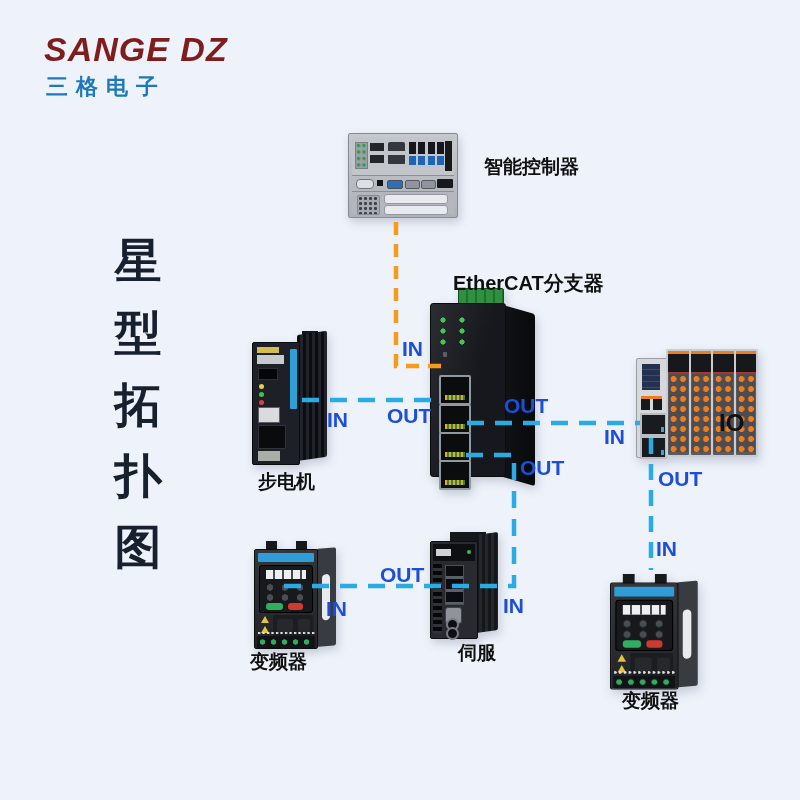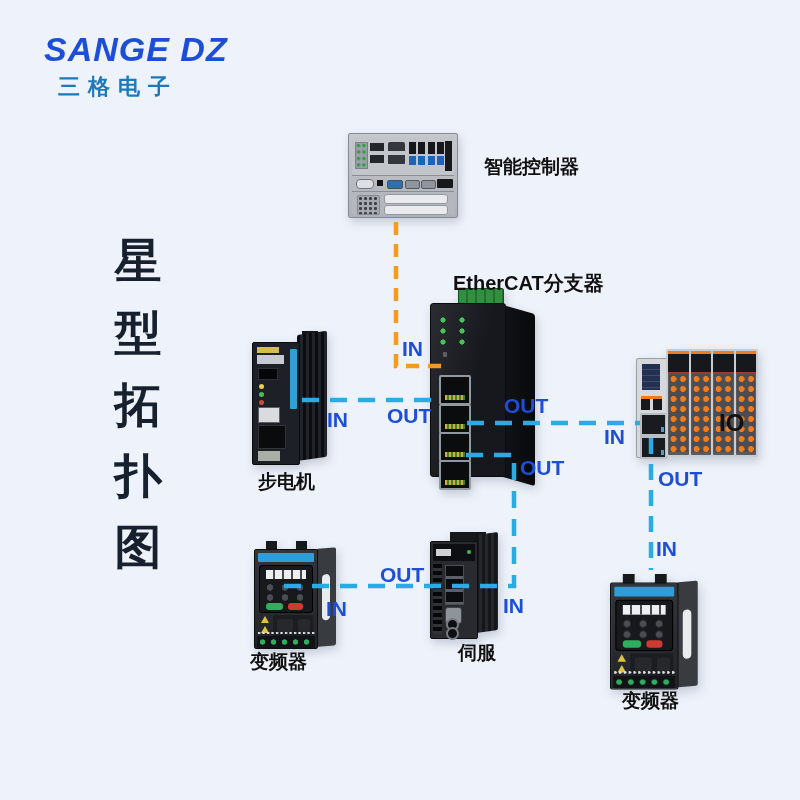--- a/index.html
+++ b/index.html
@@ -1,22 +1,22 @@
 <!DOCTYPE html>
 <html><head>
 <meta charset="utf-8">
 <style>
   html,body{margin:0;padding:0;background:#eef2fa;}
   .canvas{position:relative;width:800px;height:800px;background:#eef2fa;overflow:hidden;
           font-family:"Liberation Sans",sans-serif;}
 
   
   .logo-brand{position:absolute;left:44px;top:30px;font:italic 800 34px "Liberation Sans",sans-serif;
-              color:#1d4ed8;letter-spacing:1px;}
-  .logo-company{position:absolute;left:58px;top:72px;font:700 22px "Liberation Sans",sans-serif;
+              color:#7f1d1d;letter-spacing:1px;}
+  .logo-company{position:absolute;left:46px;top:72px;font:700 22px "Liberation Sans",sans-serif;
               color:#1e79ba;letter-spacing:8px;}
 
   
   .title-char{position:absolute;left:110px;width:56px;text-align:center;
               font:700 47px "Liberation Serif",serif;color:#16202e;line-height:1;}
 
   
   svg.lines{position:absolute;left:0;top:0;z-index:5;pointer-events:none;}
 
   

